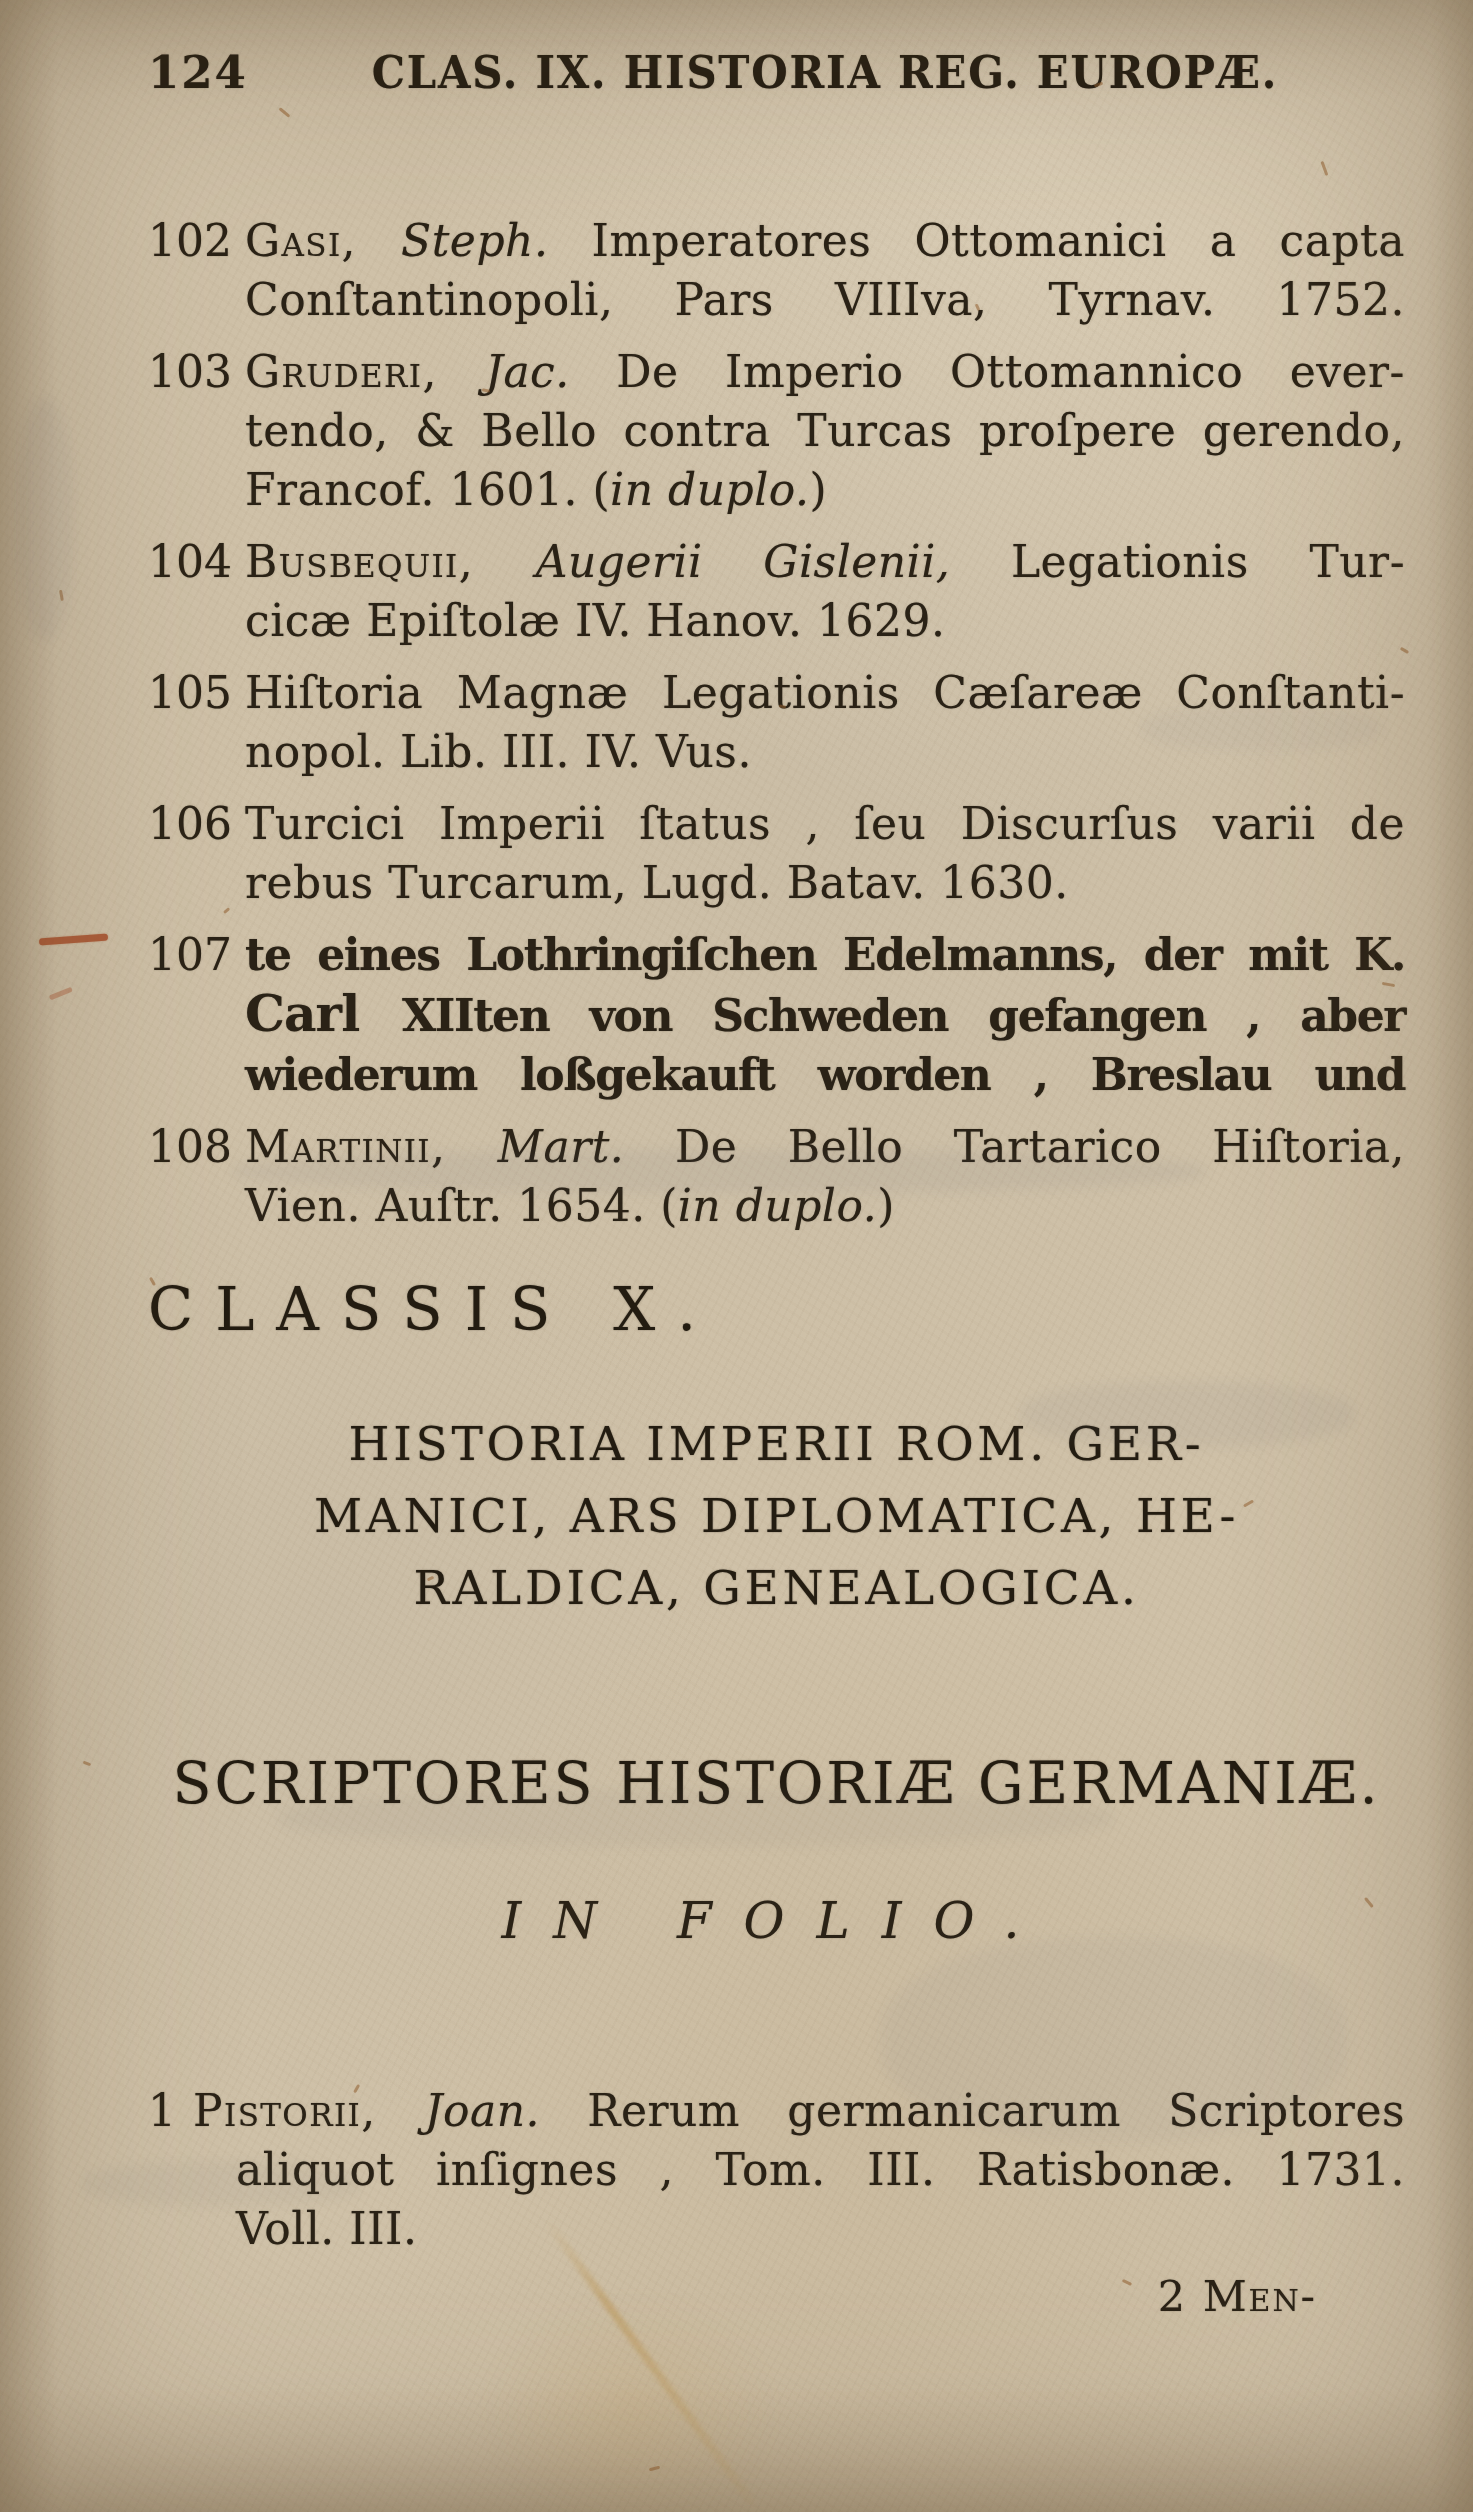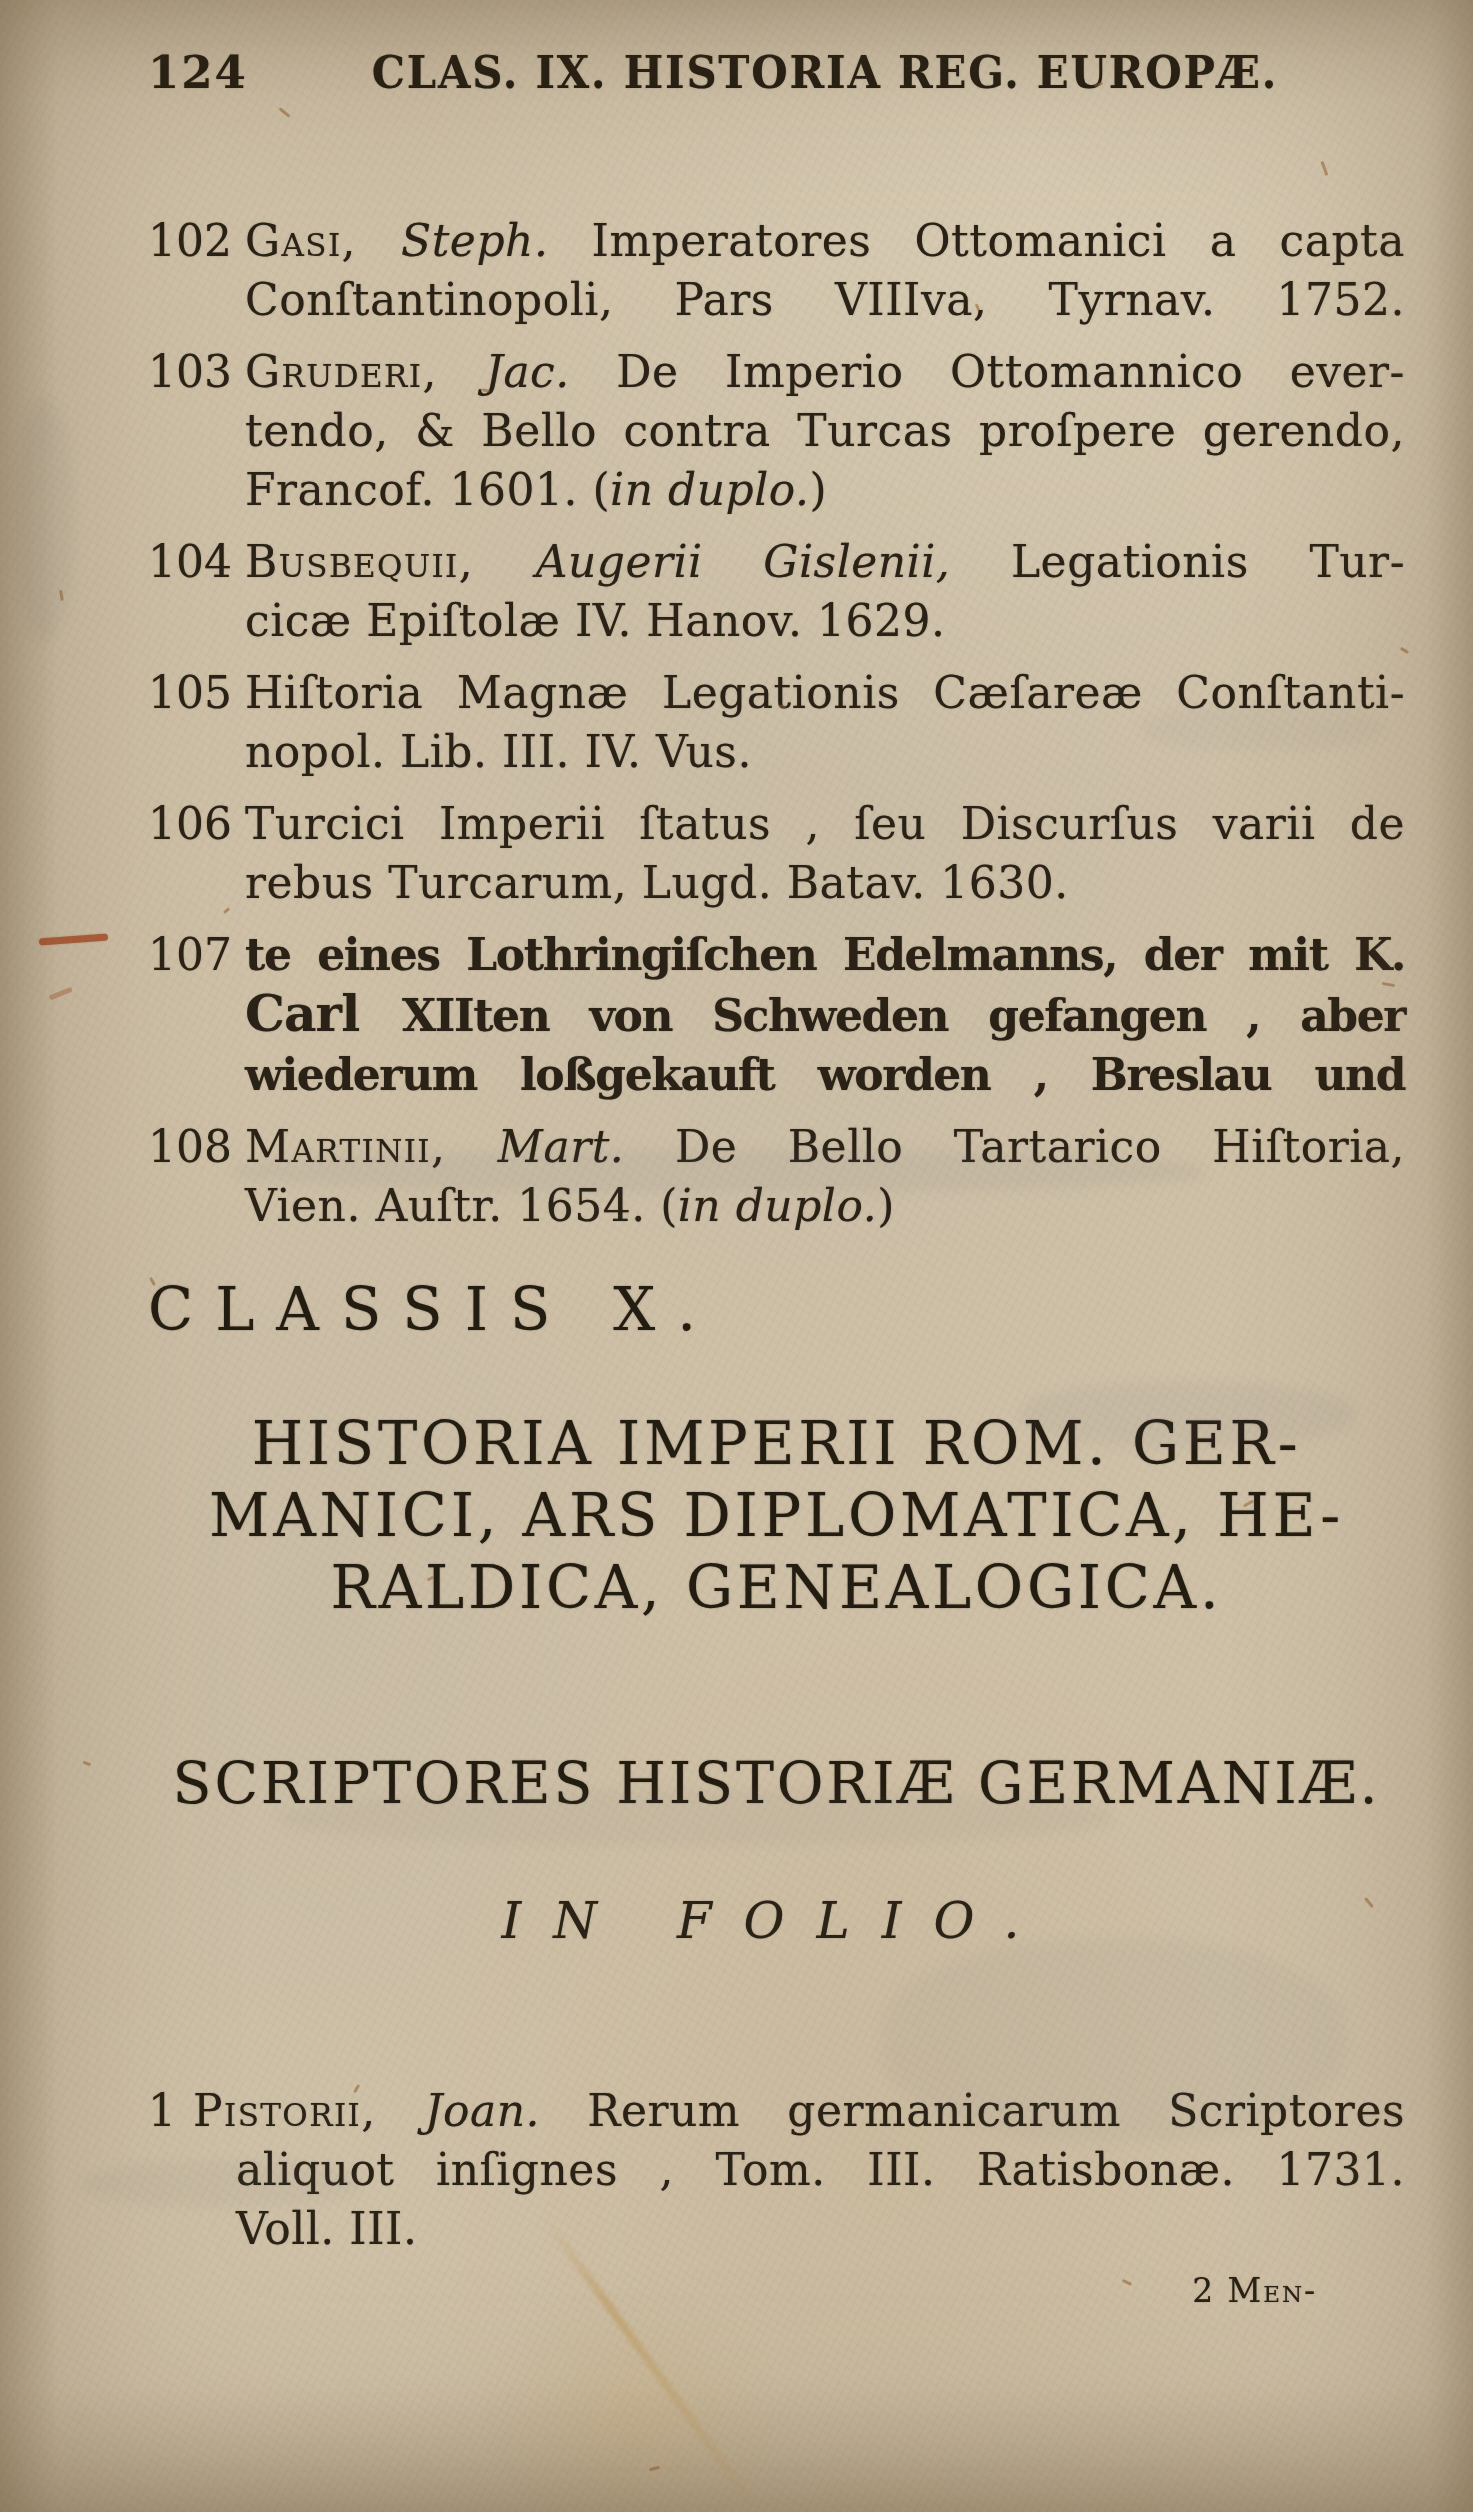--- a/index.html
+++ b/index.html
@@ -46,25 +46,25 @@
   .etext{flex:1;min-width:0;}
   .line{line-height:59px;letter-spacing:0.5px;}
   .line.j{text-align:justify;text-align-last:justify;text-justify:inter-word;}
   .list-b .line:not(:first-child){margin-left:43px;}
   .sc{font-variant:small-caps;letter-spacing:1.4px;}
   .it{font-style:italic;}
   .fr{font-weight:700;letter-spacing:-1.4px;}
   .frb{font-weight:700;letter-spacing:-0.9px;font-size:1.14em;}
   
   .classis{margin-top:41px;text-align:left;font-size:59px;letter-spacing:22px;line-height:67px;color:var(--ink-head);text-shadow:0 0 1.5px rgba(35,28,17,.55);}
-  .section-title{margin-top:65px;text-align:center;font-size:59px;letter-spacing:3.7px;line-height:72px;color:var(--ink-head);text-shadow:0 0 1.5px rgba(35,28,17,.55);}
+  .section-title{margin-top:65px;text-align:center;font-size:47px;letter-spacing:3.7px;line-height:72px;color:var(--ink-head);text-shadow:0 0 1.5px rgba(35,28,17,.55);}
   .subheading{margin-top:130px;text-align:center;font-size:57px;letter-spacing:2.8px;line-height:59px;color:var(--ink-head);text-shadow:0 0 1.5px rgba(35,28,17,.55);}
   .format{margin-top:80px;text-align:center;font-style:italic;font-size:50px;letter-spacing:32px;line-height:56px;}
   .entries-b{margin-top:132px;}
-  .catchword{margin-top:11px;text-align:right;padding-right:88px;font-size:33px;font-variant:small-caps;letter-spacing:1.9px;}
+  .catchword{margin-top:11px;text-align:right;padding-right:88px;font-size:43px;font-variant:small-caps;letter-spacing:1.9px;}
   
   .margin-mark{position:absolute;left:-109px;top:11px;width:69px;height:6.5px;background:var(--mark);border-radius:3.7px;transform:rotate(-4deg);opacity:.88;box-shadow:0 0 1.9px rgba(168,80,44,.5);}
   .margin-mark::after{content:"";position:absolute;left:5.6px;top:54px;width:24px;height:4.6px;background:inherit;opacity:.45;transform:rotate(-18deg);border-radius:2.8px;}
   
   .fleck{position:absolute;height:2.8px;background:rgba(146,94,47,.55);border-radius:1.9px;}
   .smudge{position:absolute;border-radius:45%;filter:blur(5.6px);pointer-events:none;}
   .stain{position:absolute;left:543px;top:2221px;width:8.3px;height:348px;
     background:linear-gradient(180deg, rgba(186,146,78,0) 0%, rgba(186,146,78,.5) 30%, rgba(186,146,78,.28) 70%, rgba(186,146,78,.08) 100%);
     transform:rotate(-36deg);transform-origin:top center;filter:blur(1.9px);}
   .blotch{position:absolute;left:482px;top:2291px;width:297px;height:241px;border-radius:50%;

